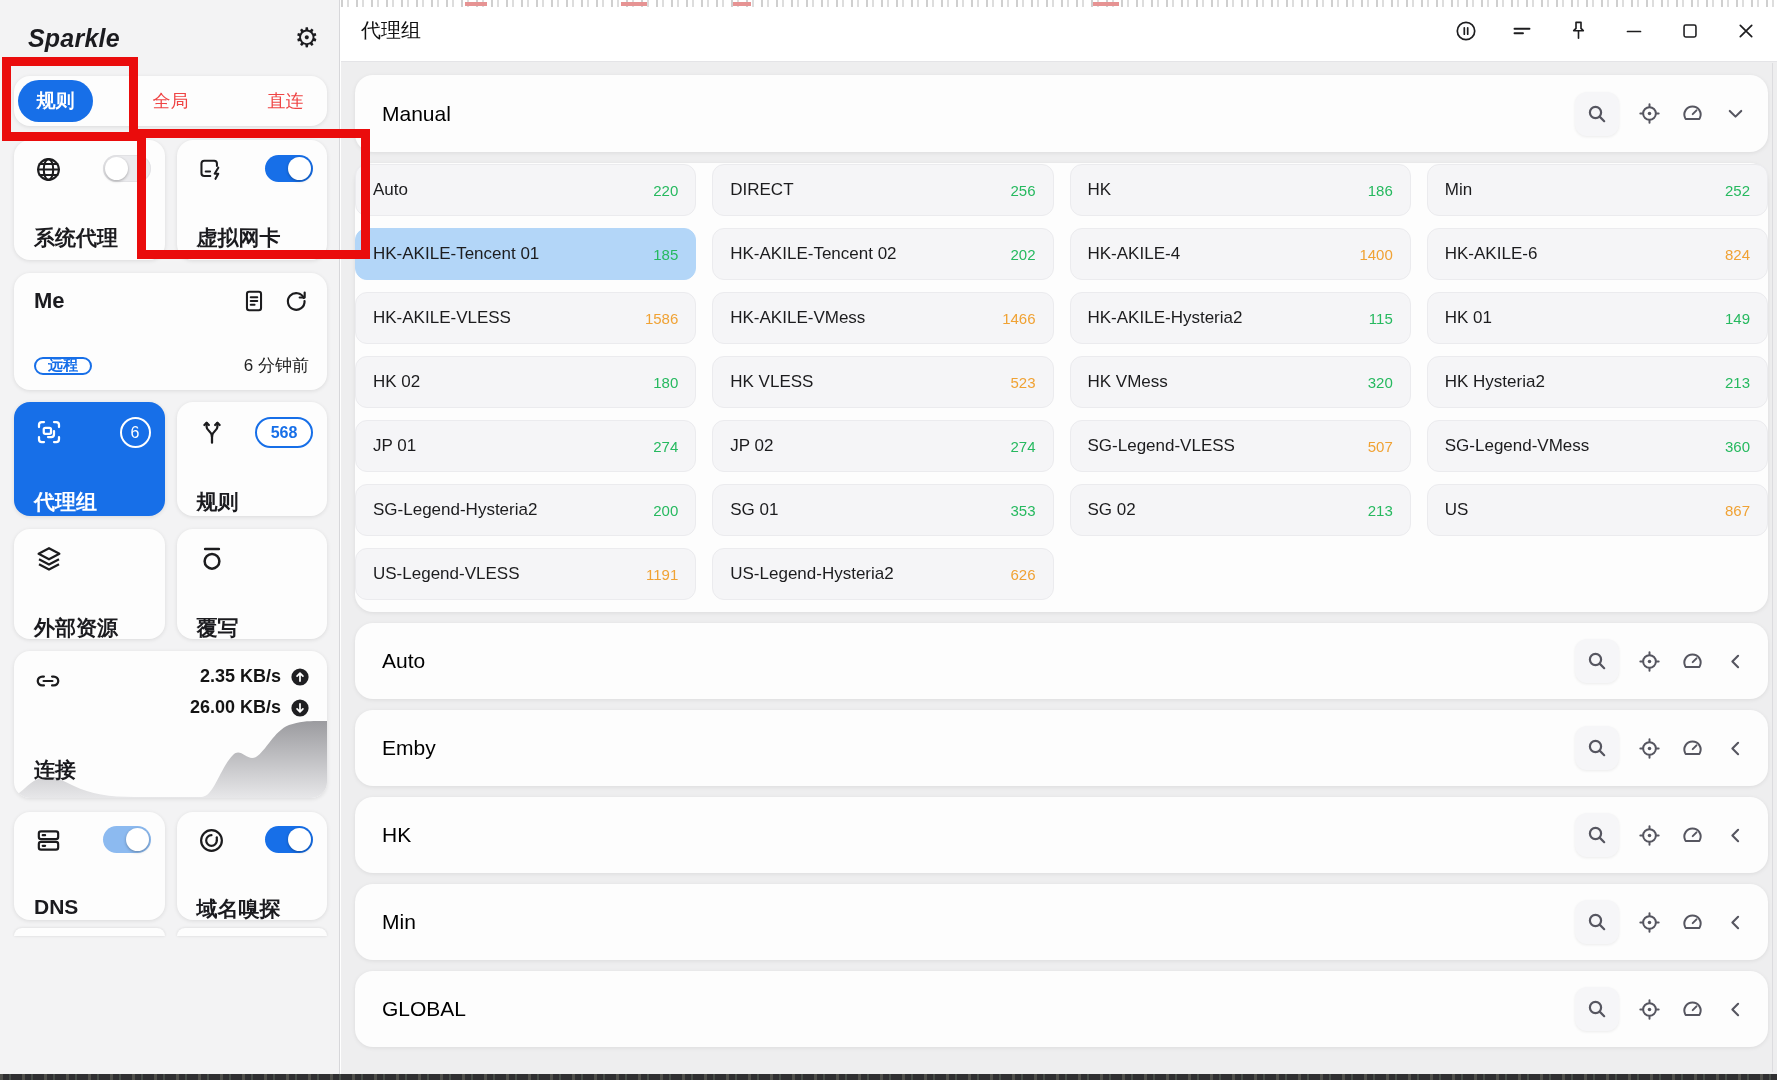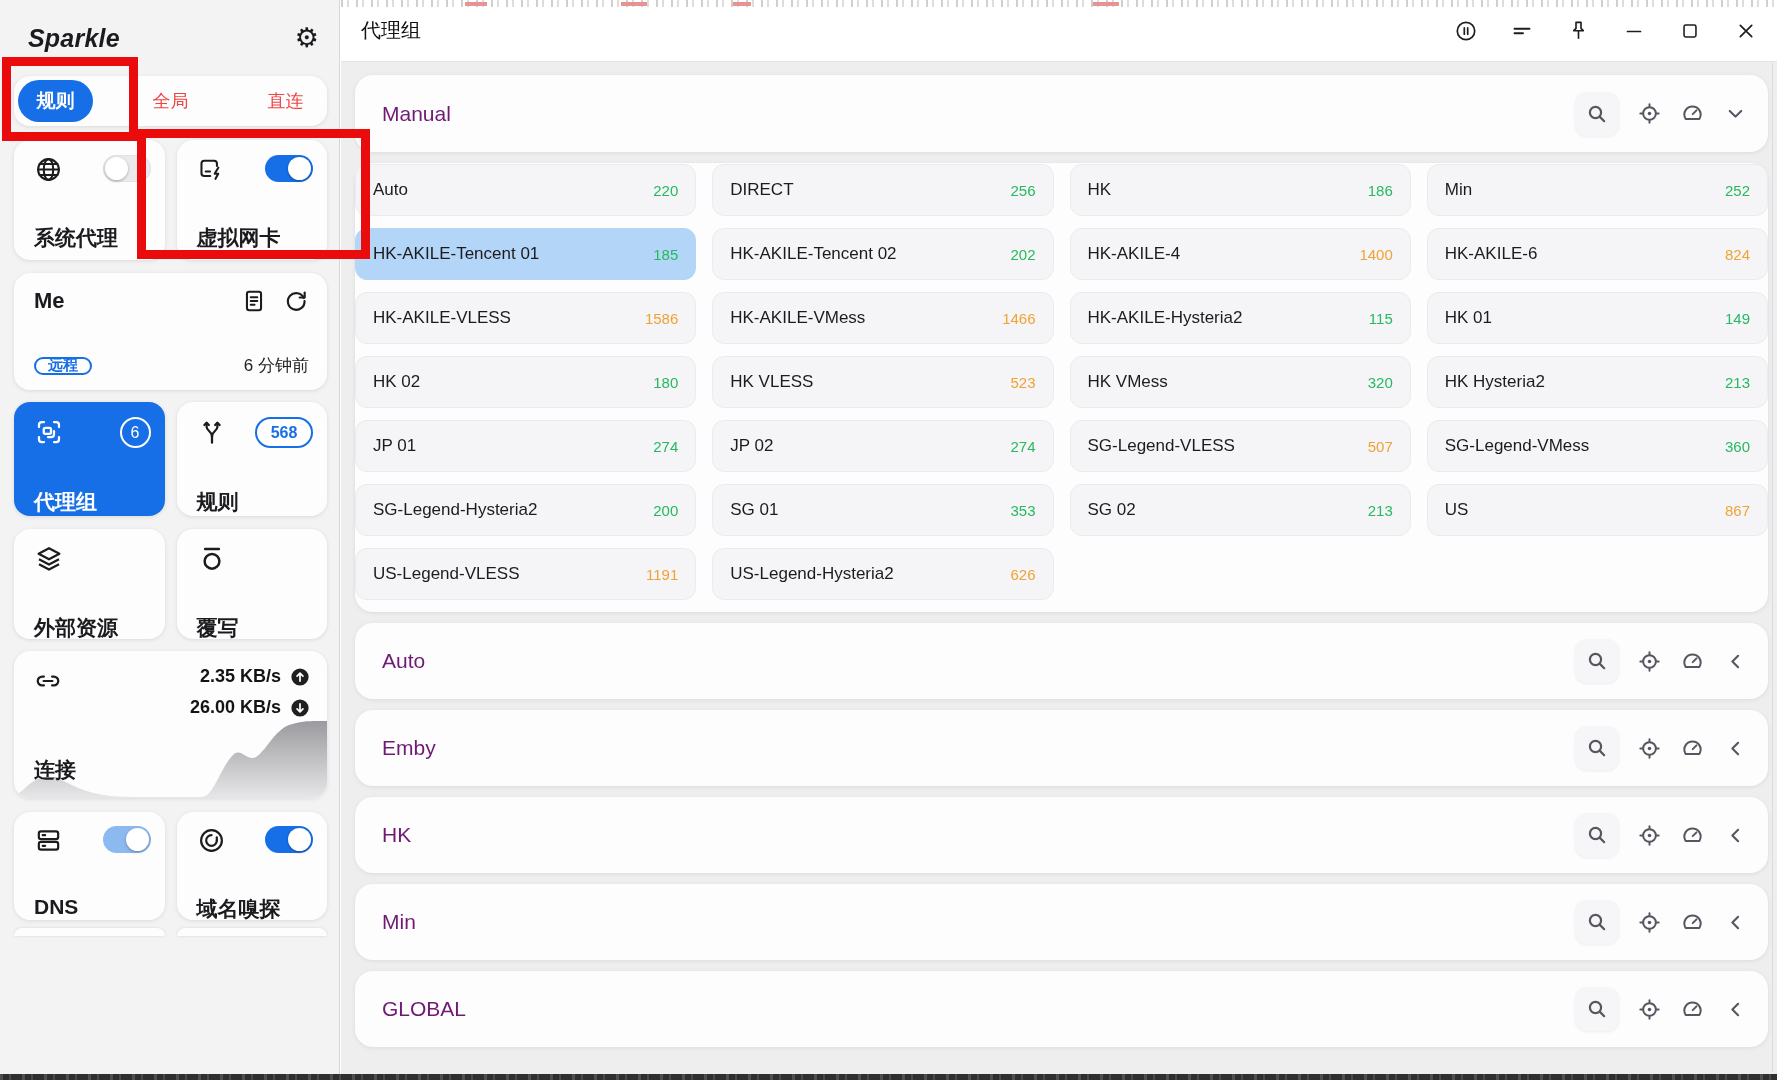--- a/index.html
+++ b/index.html
@@ -62,21 +62,21 @@
   
   .main{position:absolute;left:341px;top:0;right:0;height:1080px;background:#eeeeef;}
   .main-header{height:62px;background:#fff;border-bottom:1px solid #e4e4e7;display:flex;align-items:center;
     padding:0 16px 0 20px;box-sizing:border-box;}
   .page-title{font-size:20px;color:#111;}
   .win-icons{margin-left:auto;display:flex;align-items:center;gap:26px;color:#1d1d1f;}
   .win-btn{width:30px;height:34px;display:flex;align-items:center;justify-content:center;cursor:pointer;}
   .content{padding:13px 9px 0 14px;}
   .ghead{height:77px;background:#fdfdfd;border-radius:18px;box-shadow:0 1px 4px rgba(0,0,0,.08);
     display:flex;align-items:center;padding:0 20px 0 27px;box-sizing:border-box;}
-  .gname{font-size:21px;color:#701a75;}
+  .gname{font-size:21px;color:#000000;}
   .hicons{margin-left:auto;display:flex;align-items:center;gap:17px;color:#565660;}
   .icon-btn{width:26px;height:26px;display:flex;align-items:center;justify-content:center;cursor:pointer;}
   .icon-btn.boxed{width:44px;height:44px;background:#f6f6f8;border-radius:12px;box-shadow:0 1px 3px rgba(0,0,0,.07);}
   .grid-card{margin-top:11px;background:#fdfdfd;border-radius:18px;box-shadow:0 1px 4px rgba(0,0,0,.08);
     padding:1px 0 12px;}
   .grid{display:grid;grid-template-columns:repeat(4,1fr);column-gap:16px;row-gap:12px;}
   .cell{height:52px;background:#f5f5f7;border:1px solid #ebebee;border-radius:12px;display:flex;
     align-items:center;justify-content:space-between;padding:0 17px;box-sizing:border-box;cursor:pointer;}
   .cell.selected{background:#b3d6f8;border-color:#b3d6f8;}
   .p-name{font-size:17px;color:#1c1c1e;white-space:nowrap;}

